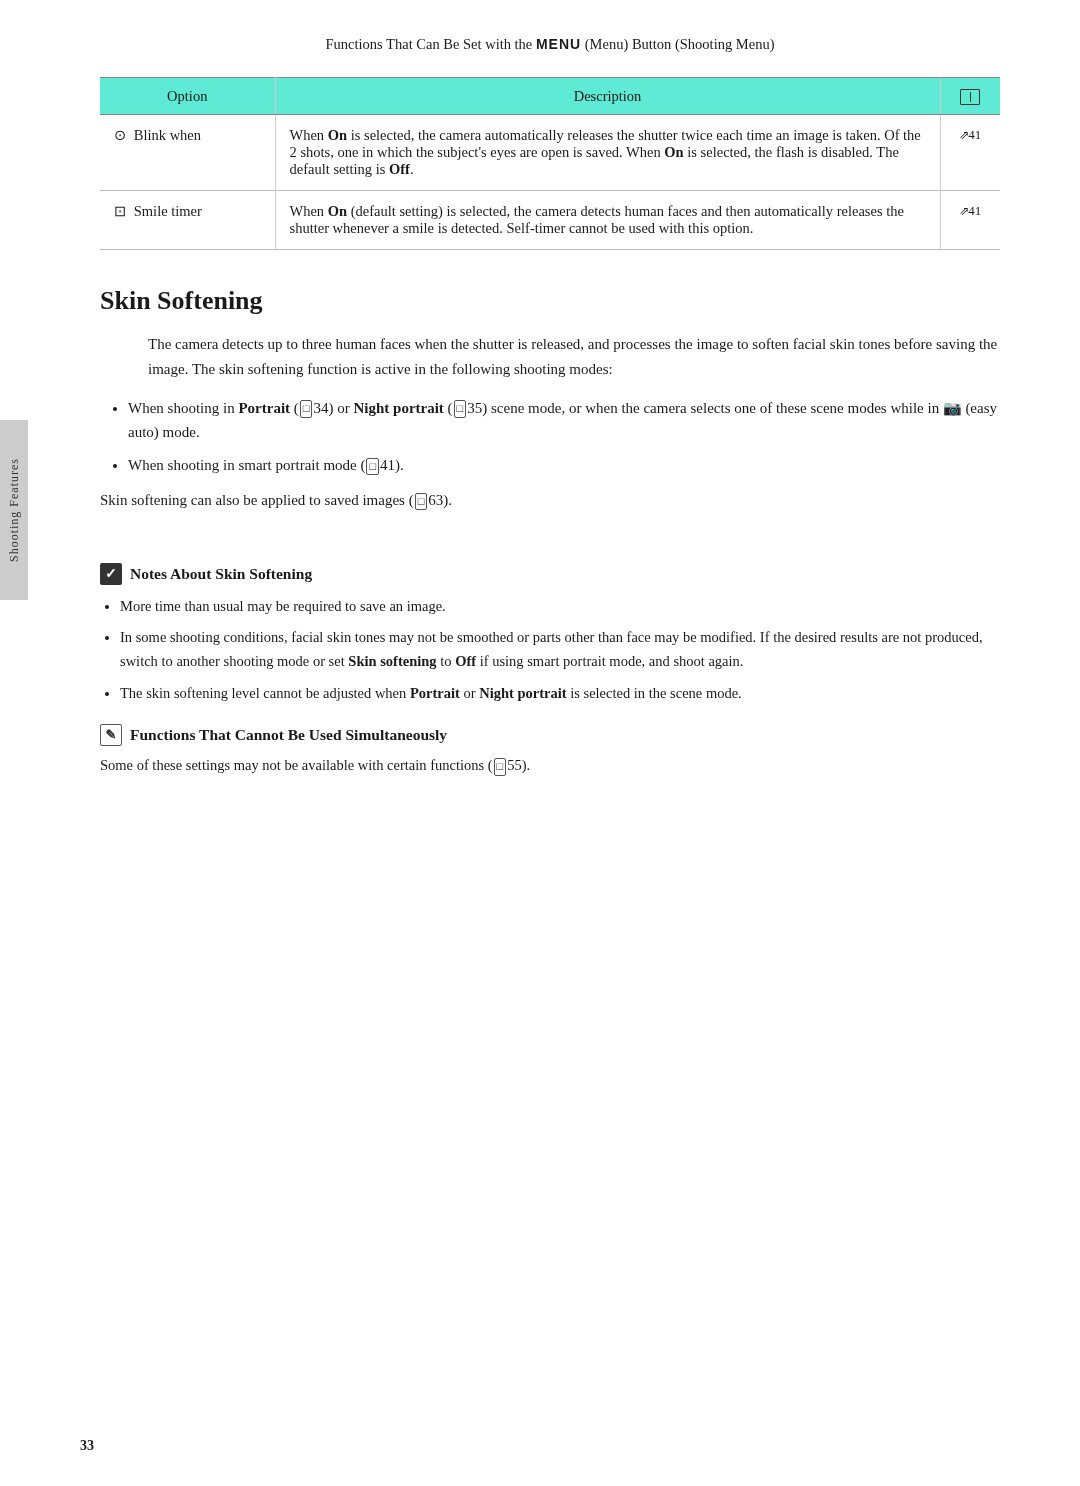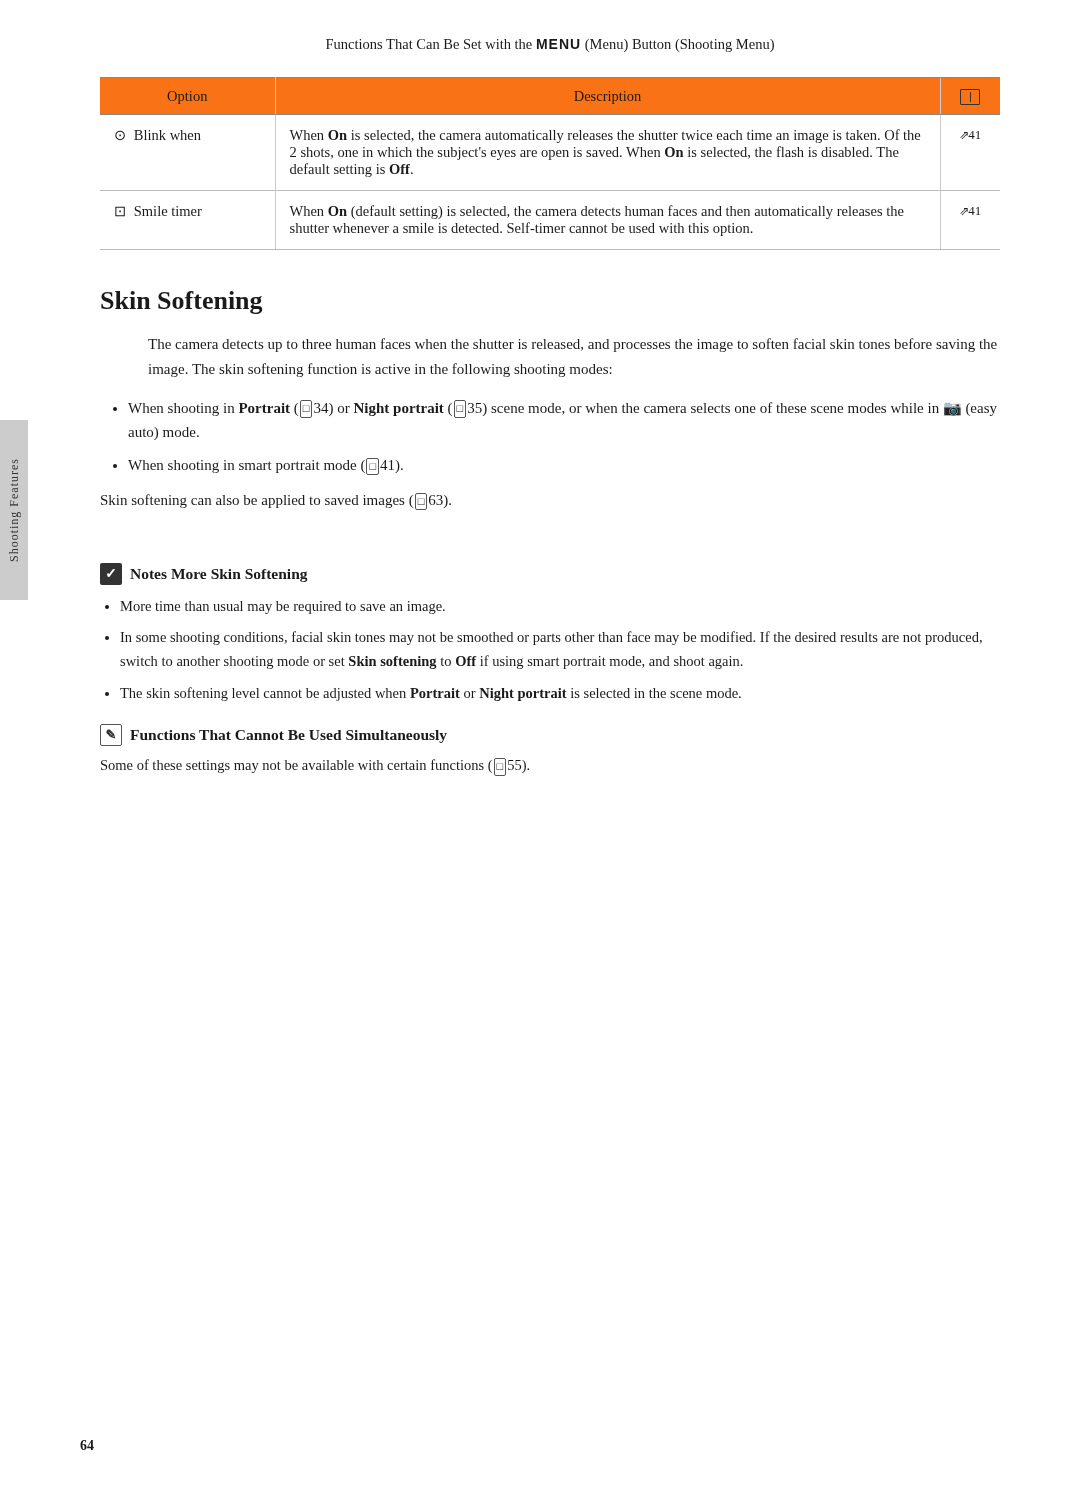--- a/index.html
+++ b/index.html
@@ -70,21 +70,21 @@
       border-collapse: collapse;
       margin-bottom: 36px;
       font-size: 14.5px;
     }
     .features-table thead tr th {
       border-top: 1.5px solid #888;
       border-bottom: 1px solid #888;
       padding: 8px 14px;
       font-weight: normal;
       text-align: left;
-      background: #f97316;
+      background: #5eead4;
     }
     .features-table thead tr th.col-option {
       width: 175px;
       text-align: center;
       border-right: 1px solid #ccc;
     }
     .features-table thead tr th.col-desc {
       text-align: center;
     }
     .features-table thead tr th.col-ref {
@@ -318,21 +318,21 @@
     </li>
   </ul>
 
   <p class="skin-note">
     Skin softening can also be applied to saved images (<span class="ref-inline">□</span>63).
   </p>
 
   <div class="notes-section">
     <div class="notes-header">
       <span class="check-icon">✓</span>
-      <span>Notes More Skin Softening</span>
+      <span>Notes About Skin Softening</span>
     </div>
     <ul class="notes-list">
       <li>More time than usual may be required to save an image.</li>
       <li>
         In some shooting conditions, facial skin tones may not be smoothed or parts other than face may be modified. If the desired results are not produced, switch to another shooting mode or set <strong>Skin softening</strong> to <strong>Off</strong> if using smart portrait mode, and shoot again.
       </li>
       <li>
         The skin softening level cannot be adjusted when <strong>Portrait</strong> or <strong>Night portrait</strong> is selected in the scene mode.
       </li>
     </ul>
@@ -341,15 +341,15 @@
   <div class="functions-section">
     <div class="functions-header">
       <span class="pencil-icon">✎</span>
       <span>Functions That Cannot Be Used Simultaneously</span>
     </div>
     <p class="functions-body">
       Some of these settings may not be available with certain functions (<span class="ref-inline">□</span>55).
     </p>
   </div>
 
-  <div class="page-number">64</div>
+  <div class="page-number">33</div>
 
 </div>
 
 </body></html>

